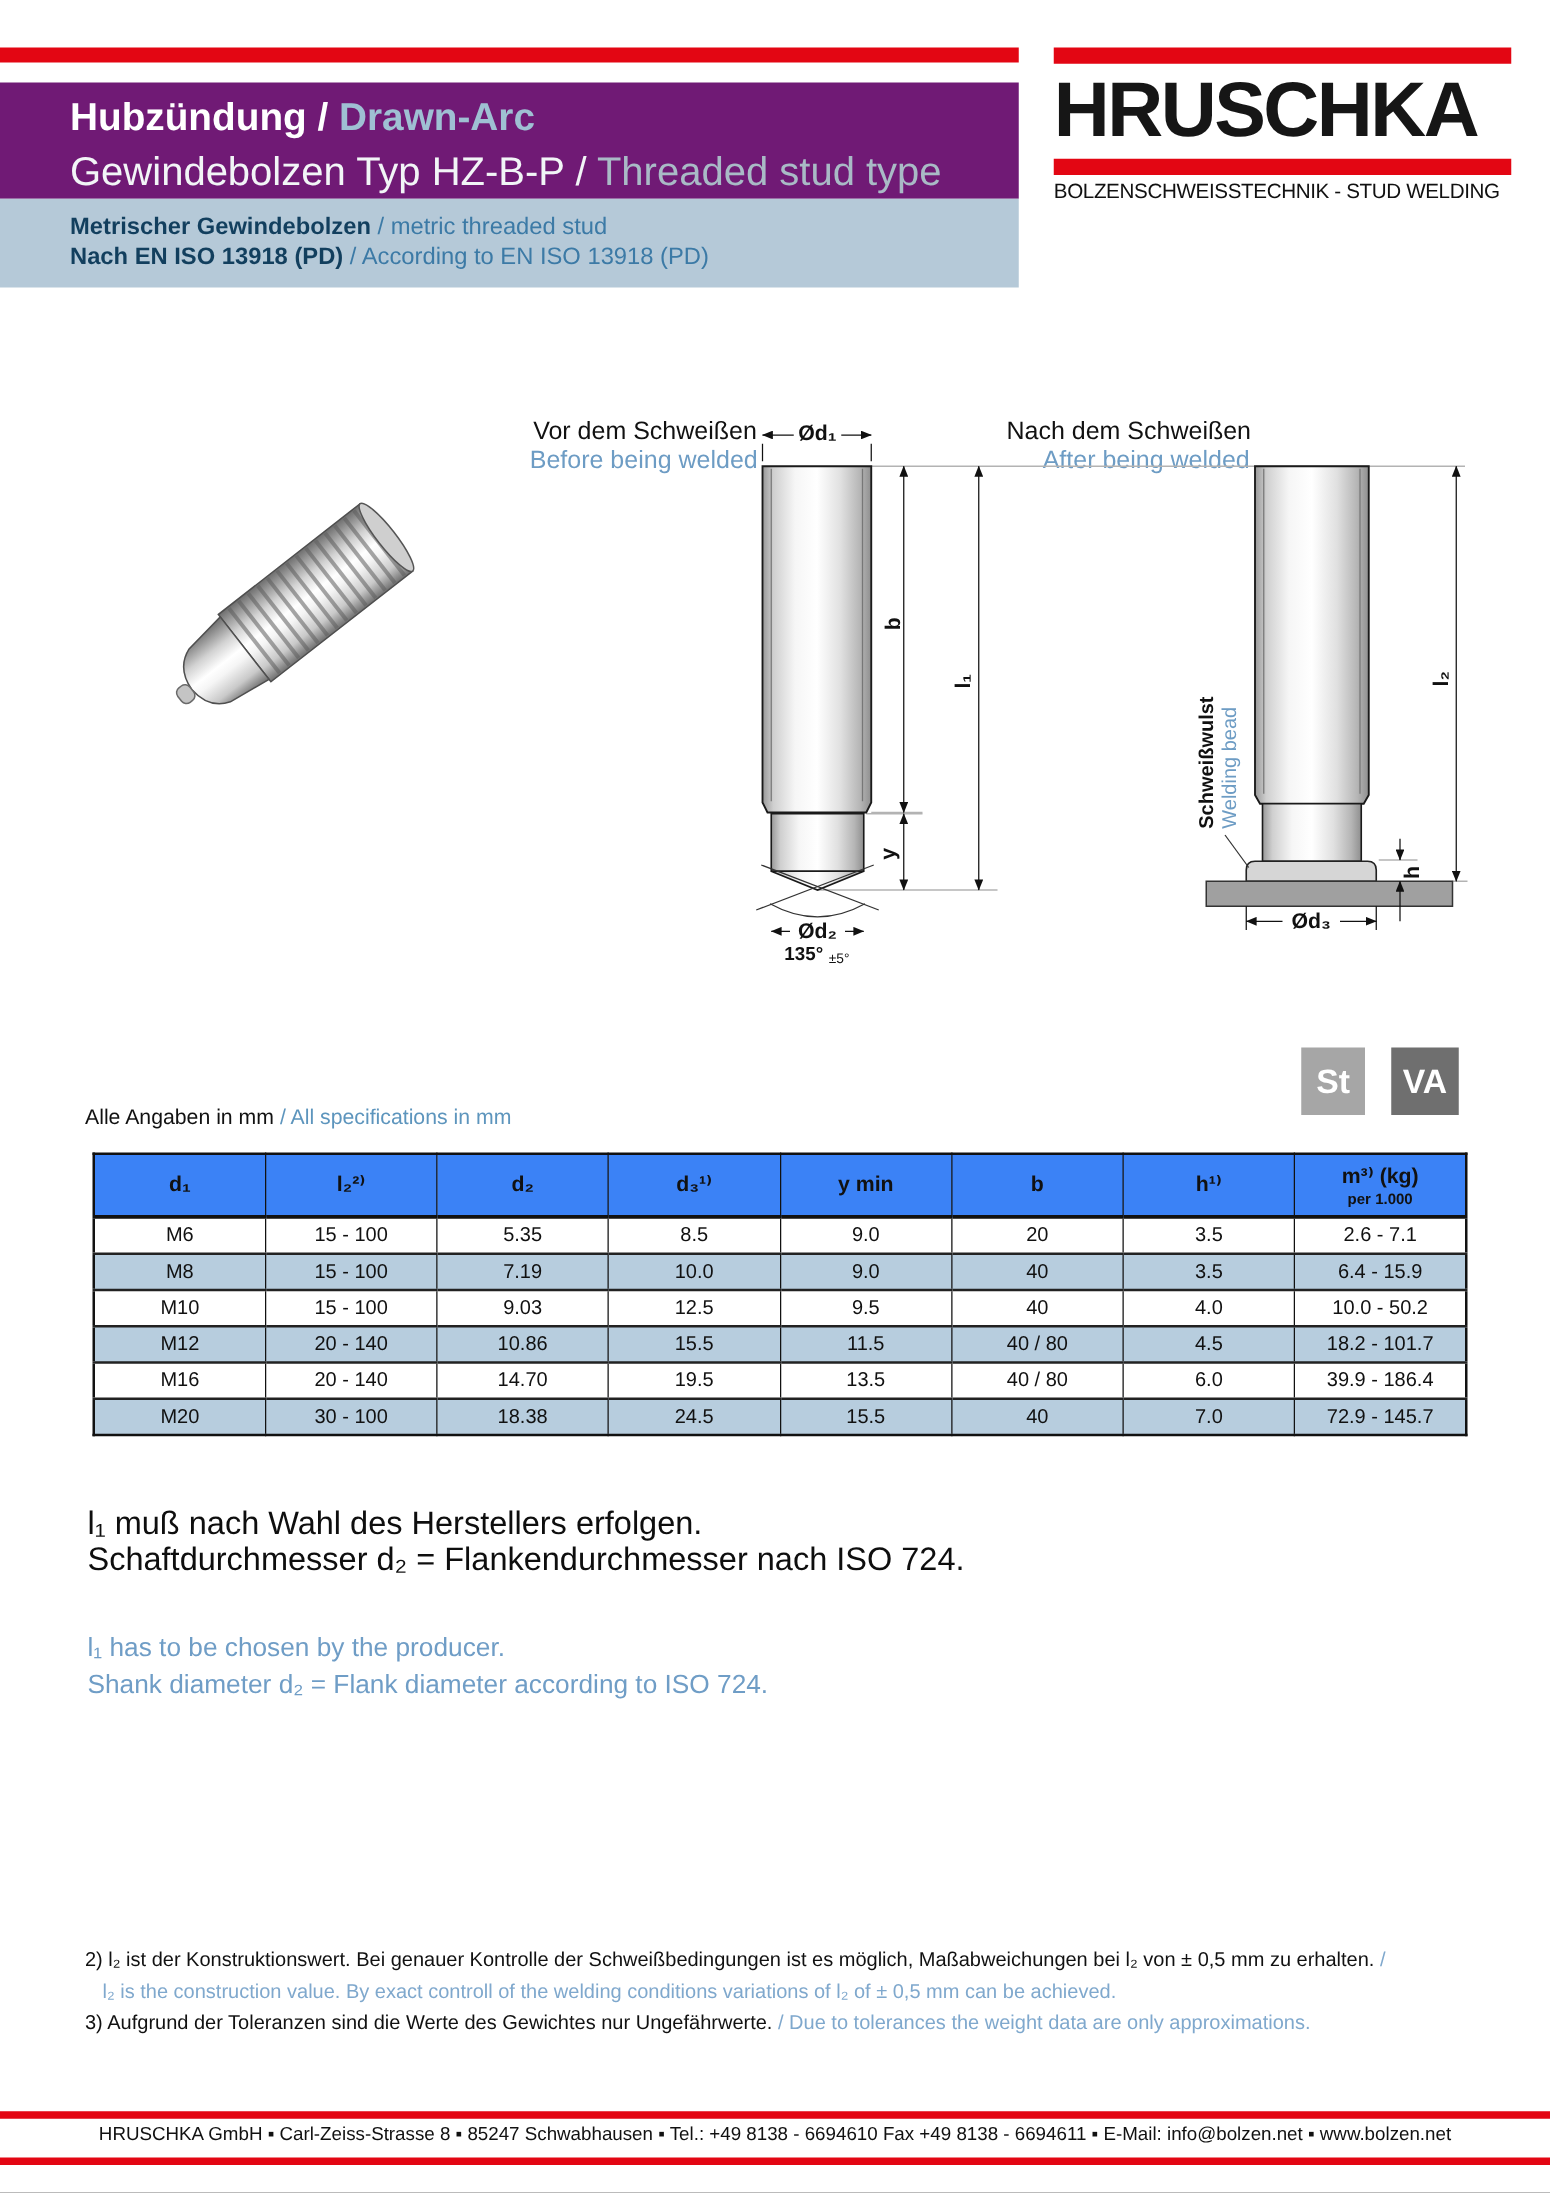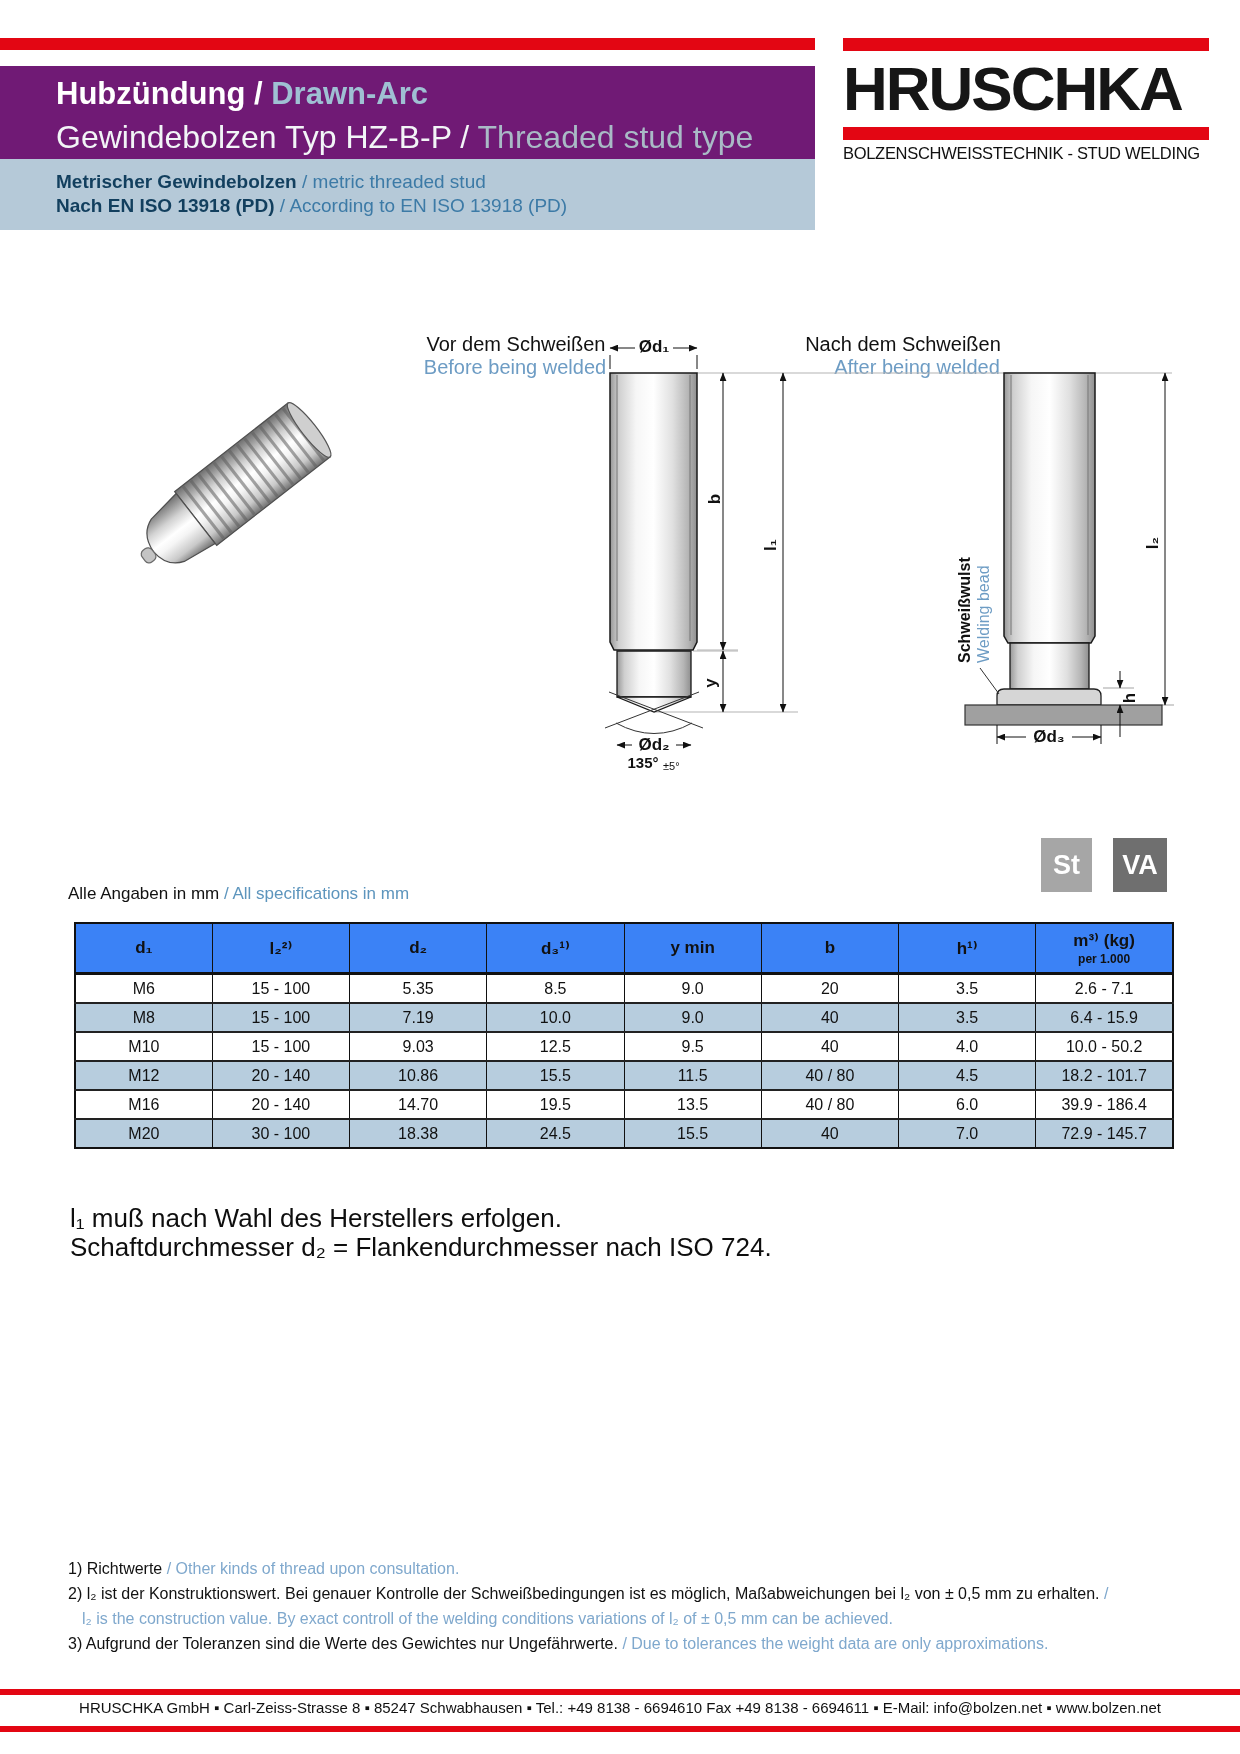--- a/index.html
+++ b/index.html
@@ -282,23 +282,26 @@
           <td>7.0</td>
           <td>72.9 - 145.7</td>
         </tr>
       </tbody>
   </table>
 
   <div class="abs notes-de">
     <div>l₁ muß nach Wahl des Herstellers erfolgen.</div>
     <div>Schaftdurchmesser d₂ = Flankendurchmesser nach ISO 724.</div>
   </div>
+  <div class="abs notes-en">
+    <div>l₁ has to be chosen by the producer.</div>
+    <div>Shank diameter d₂ = Flank diameter according to ISO 724.</div>
+  </div>
 
   <div class="abs footnotes">
-    <div><span>1) Richtwerte</span><span class="blue"> / Other kinds of thread upon consultation.</span></div>
     <div><span>2) l₂ ist der Konstruktionswert. Bei genauer Kontrolle der Schweißbedingungen ist es möglich, Maßabweichungen bei l₂ von ± 0,5 mm zu erhalten.</span><span class="blue"> /</span></div>
     <div class="fn-indent"><span></span><span class="blue">l₂ is the construction value. By exact controll of the welding conditions variations of l₂  of ± 0,5 mm can be achieved.</span></div>
     <div><span>3) Aufgrund der Toleranzen sind die Werte des Gewichtes nur Ungefährwerte.</span><span class="blue"> / Due to tolerances the weight data are only approximations.</span></div>
   </div>
 
   <div class="abs footer-bar1"></div>
   <div class="abs footer-text">HRUSCHKA GmbH ▪ Carl-Zeiss-Strasse 8 ▪ 85247 Schwabhausen ▪ Tel.: +49 8138 - 6694610 Fax +49 8138 - 6694611 ▪ E-Mail: info@bolzen.net ▪ www.bolzen.net</div>
   <div class="abs footer-bar2"></div>
 
 </div>

